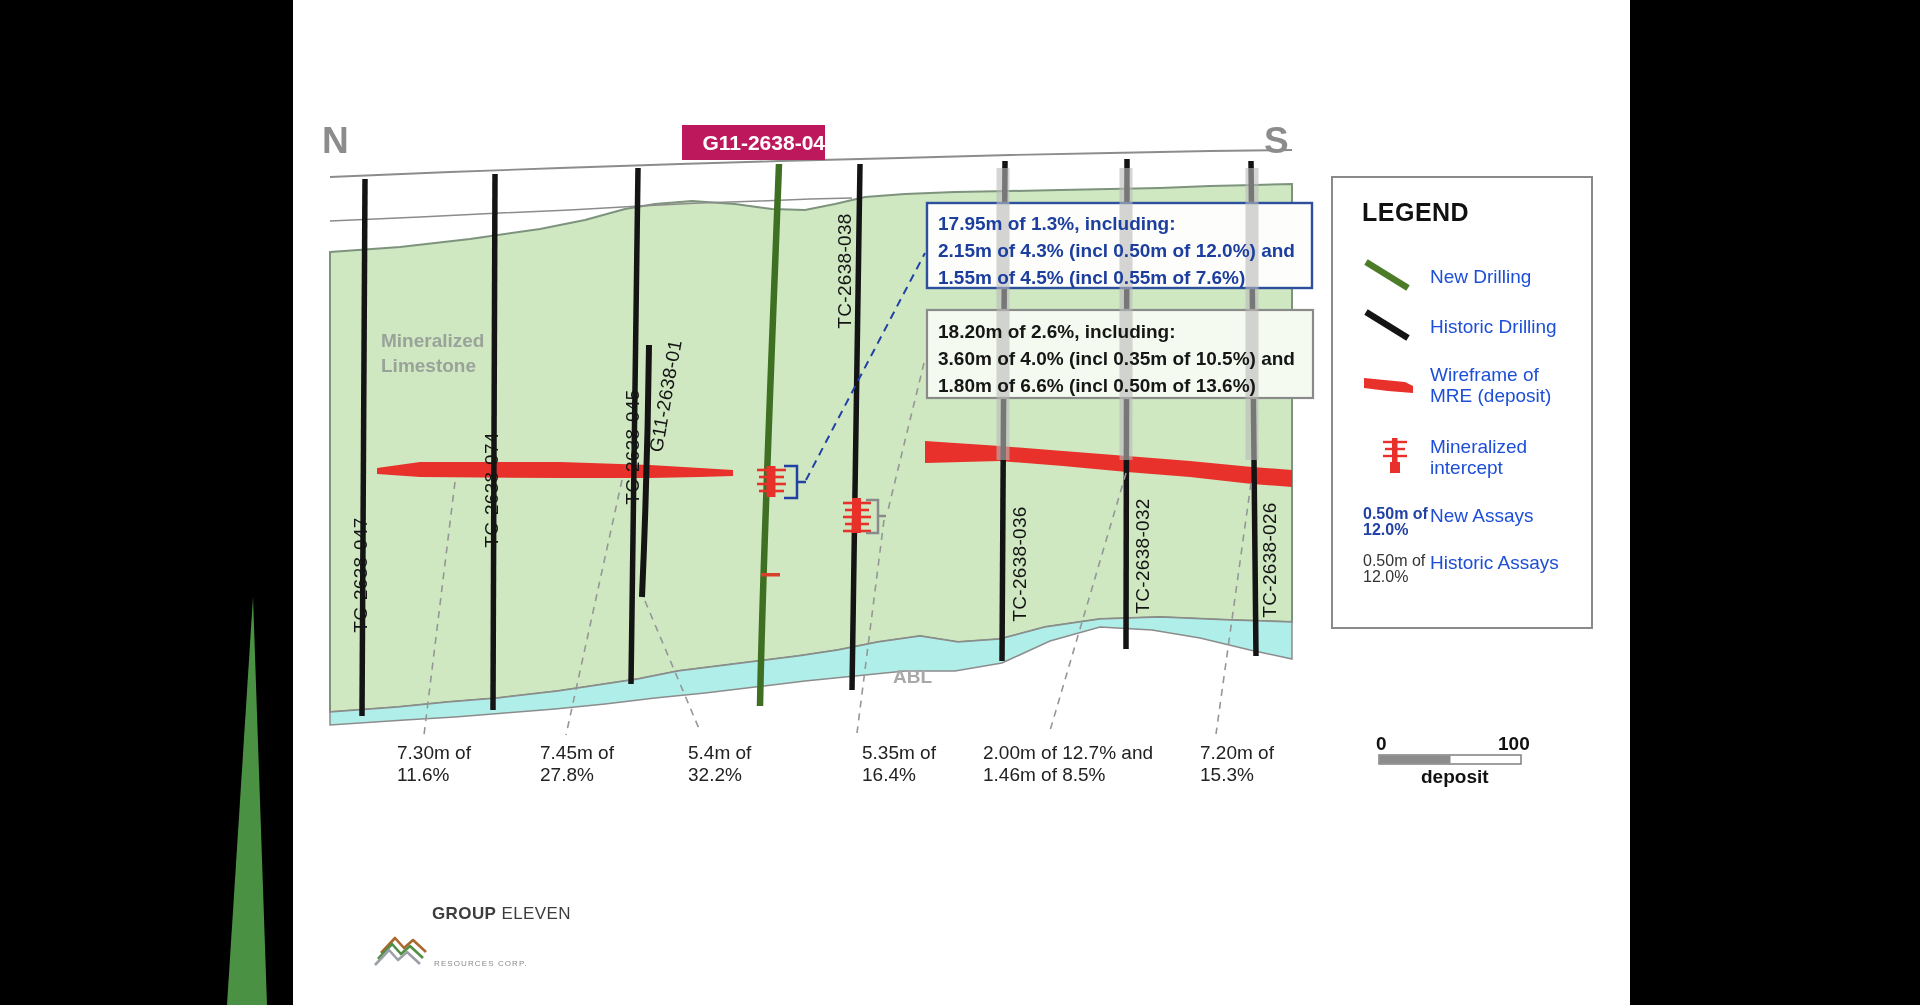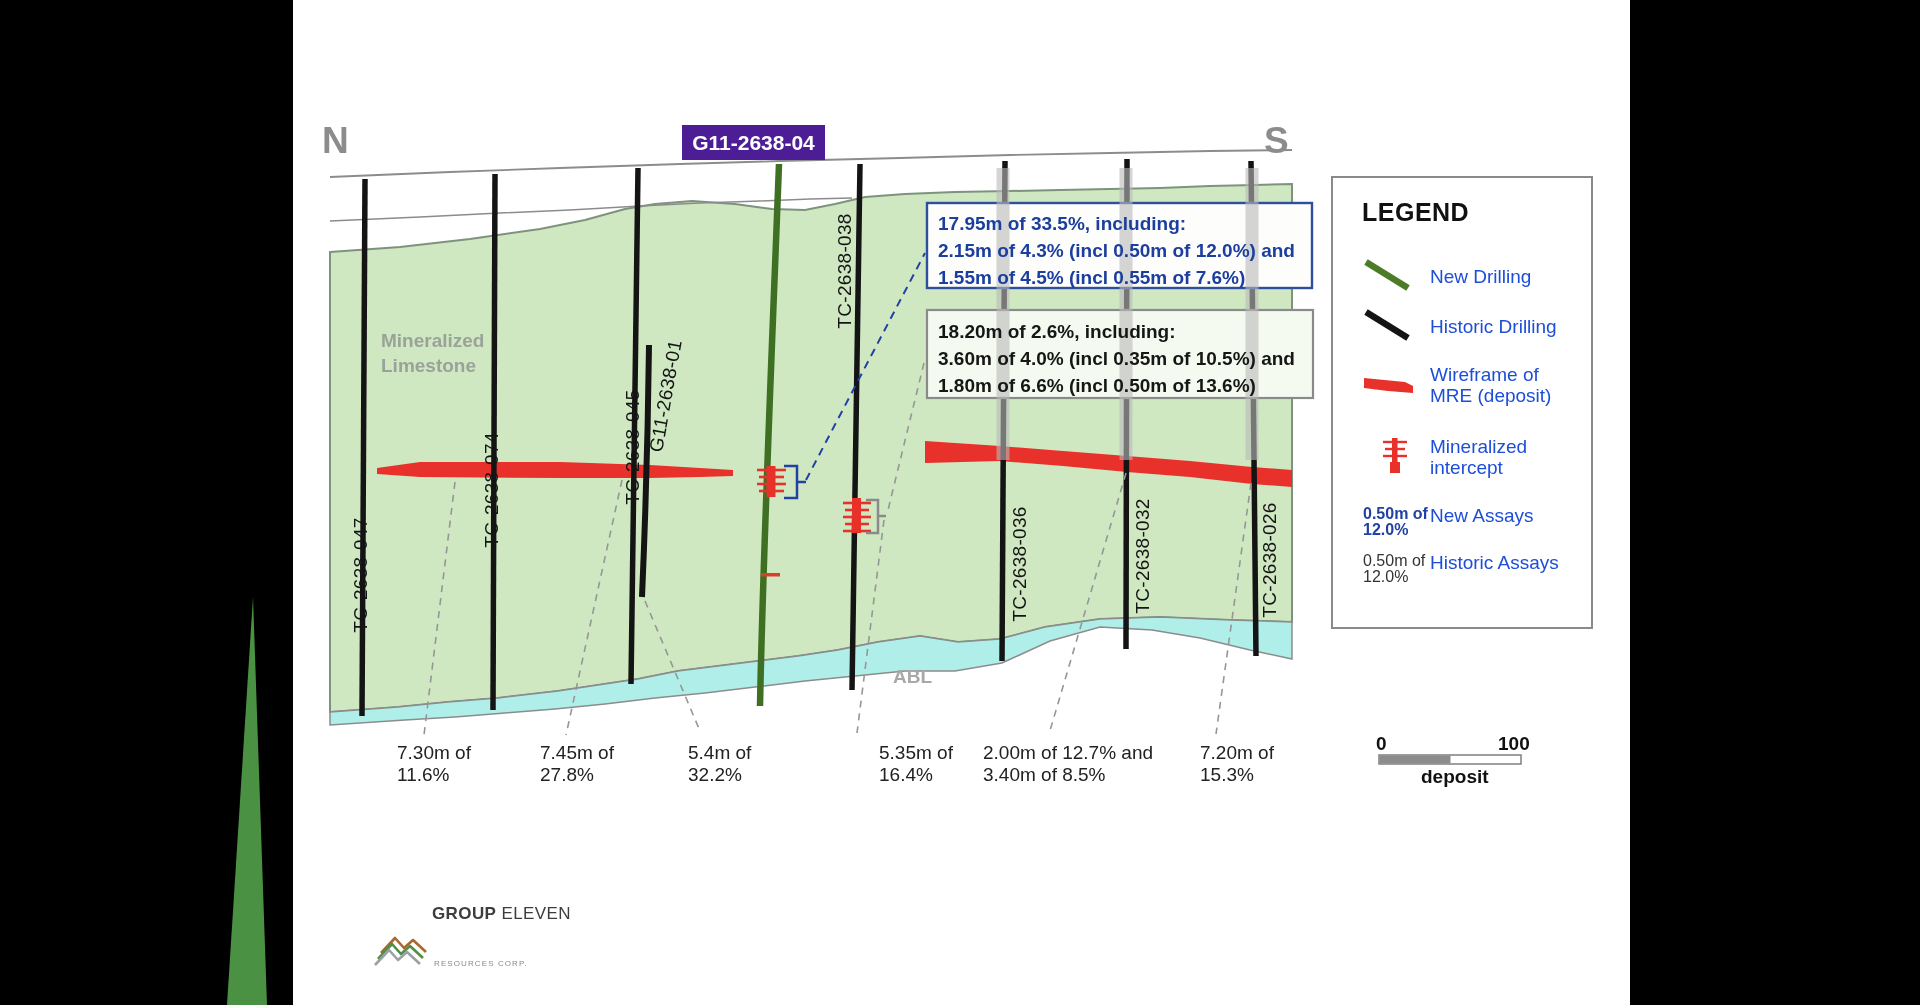--- a/index.html
+++ b/index.html
@@ -10,22 +10,22 @@
   #diagram-svg { position:absolute; left:0; top:0; }
   .abs { position:absolute; }
   .pre { white-space:pre-line; }
   .vlabel {
     position:absolute; transform:translate(-50%,-50%) rotate(-90deg);
     white-space:nowrap; font-size:19px; color:#141414; letter-spacing:0.3px;
   }
   .vlabel.tilt { transform:translate(-50%,-50%) rotate(-80deg); }
   .compass { font-size:37px; font-weight:bold; color:#8c8c8c; }
   .title-box {
-    background:#4c1d95; color:#fff; font-weight:bold; font-size:21px;
-    width:143px; height:35px; line-height:35px; text-align:center;
+    background:#be185d; color:#fff; font-weight:bold; font-size:21px;
+    width:143px; height:35px; line-height:35px; text-align:right;
   }
   .formation { font-size:19px; font-weight:bold; color:#9aa39a; line-height:25px; }
   .abl { font-size:19px; font-weight:bold; color:#a8a8a8; }
   .callout-text { font-size:19px; font-weight:bold; line-height:27px; white-space:pre-line; }
   .callout-text.new { color:#1c3e9e; }
   .callout-text.historic { color:#161616; }
   .assay { font-size:19px; color:#222; line-height:22px; white-space:pre-line; }
   .legend-title { font-size:25px; font-weight:bold; color:#111; letter-spacing:0.5px; }
   .legend-label { font-size:19px; color:#1d4ed8; line-height:21px; white-space:pre-line; }
   .legend-sample { font-size:16px; line-height:16px; white-space:pre-line; }
@@ -146,37 +146,37 @@
 
   <div class="vlabel" style="left:361px; top:575px;">TC-2638-047</div>
   <div class="vlabel" style="left:492px; top:490px;">TC-2638-074</div>
   <div class="vlabel" style="left:633px; top:447px;">TC-2638-045</div>
   <div class="vlabel tilt" style="left:666px; top:396px;">G11-2638-01</div>
   <div class="vlabel" style="left:845px; top:271px;">TC-2638-038</div>
   <div class="vlabel" style="left:1020px; top:564px;">TC-2638-036</div>
   <div class="vlabel" style="left:1143px; top:556px;">TC-2638-032</div>
   <div class="vlabel" style="left:1270px; top:560px;">TC-2638-026</div>
 
-  <div class="abs callout-text new" style="left:938px; top:210px; width:366px;">17.95m of 33.5%, including:
+  <div class="abs callout-text new" style="left:938px; top:210px; width:366px;">17.95m of 1.3%, including:
 2.15m of 4.3% (incl 0.50m of 12.0%) and
 1.55m of 4.5% (incl 0.55m of 7.6%)</div>
   <div class="abs callout-text historic" style="left:938px; top:318px; width:368px;">18.20m of 2.6%, including:
 3.60m of 4.0% (incl 0.35m of 10.5%) and
 1.80m of 6.6% (incl 0.50m of 13.6%)</div>
 
   <div class="abs assay" style="left:397px; top:742px;">7.30m of
 11.6%</div>
   <div class="abs assay" style="left:540px; top:742px;">7.45m of
 27.8%</div>
   <div class="abs assay" style="left:688px; top:742px;">5.4m of
 32.2%</div>
-  <div class="abs assay" style="left:862px; top:742px;margin-left:17px;">5.35m of
+  <div class="abs assay" style="left:862px; top:742px;">5.35m of
 16.4%</div>
   <div class="abs assay" style="left:983px; top:742px;">2.00m of 12.7% and
-3.40m of 8.5%</div>
+1.46m of 8.5%</div>
   <div class="abs assay" style="left:1200px; top:742px;">7.20m of
 15.3%</div>
 
   <div class="abs legend-title" style="left:1362px; top:198px;">LEGEND</div>
   <div class="abs legend-label" style="left:1430px; top:266px;">New Drilling</div>
   <div class="abs legend-label" style="left:1430px; top:316px;">Historic Drilling</div>
   <div class="abs legend-label" style="left:1430px; top:364px;">Wireframe of
 MRE (deposit)</div>
   <div class="abs legend-label" style="left:1430px; top:436px;">Mineralized
 intercept</div>

